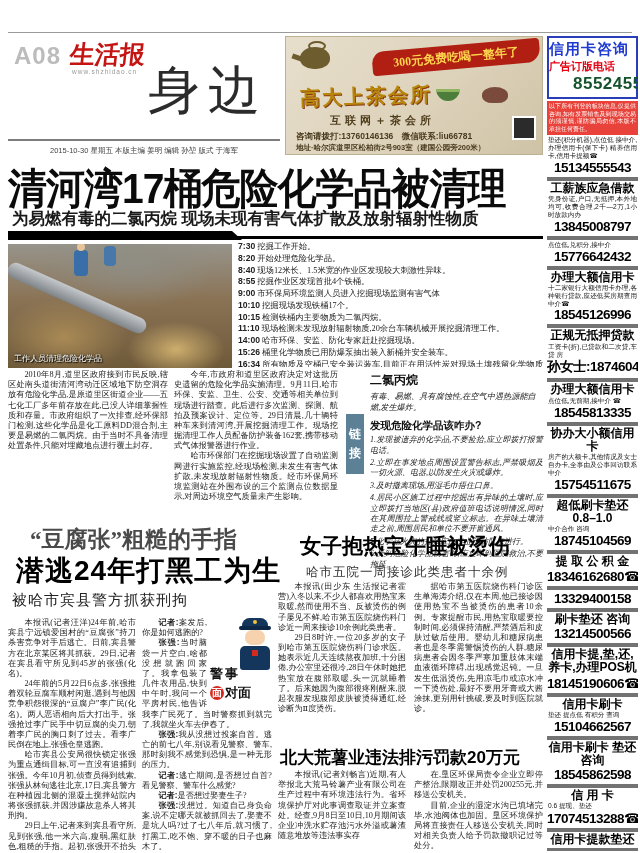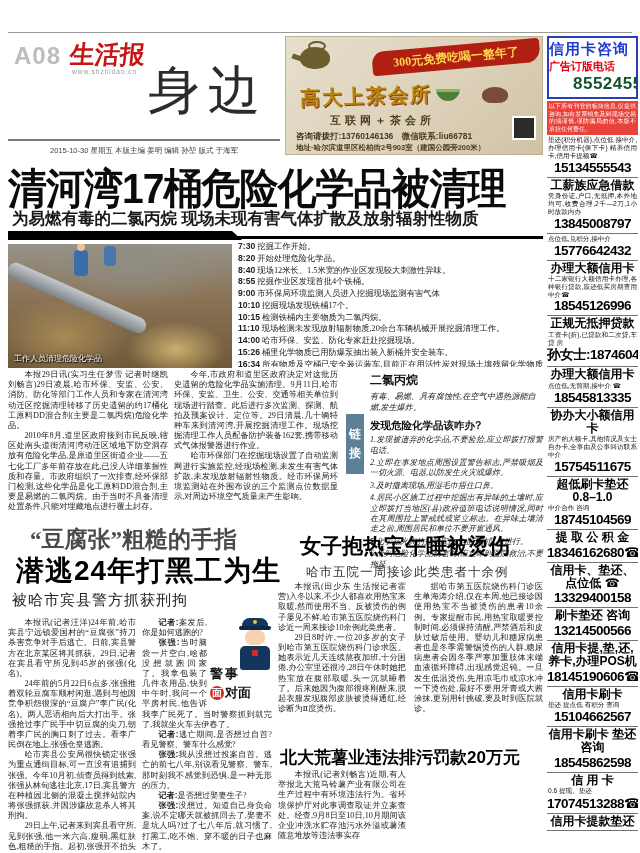--- a/index.html
+++ b/index.html
@@ -120,21 +120,21 @@
   .p-col2 { left:414px; top:770px; width:129px; height:80px; }
 
   
   .sidebar { left:547px; top:36px; width:91px; height:815px; overflow:hidden;
     font-family:"Liberation Sans","DejaVu Sans",sans-serif; }
   .sb-topbox { border:2px solid #2a3db8; text-align:left; padding:2px 0 3px; background:#fff; }
   .sb-top1 { font-size:15px; font-weight:900; color:#1f3bd0; letter-spacing:1px; }
   .sb-top2 { font-size:11px; font-weight:900; color:#e60012; }
   .sb-top3 { font-size:17px; font-weight:700; color:#14532d; letter-spacing:0.5px;padding-left:24px; }
   .sb-disclaimer { margin-top:2px; background:#e8423a; color:#fff; font-size:6px; line-height:1.25; padding:2px; text-align:justify; }
-  .sb-ad { border-bottom:1px solid #737373; text-align:center; padding:1px 0 2px; }
+  .sb-ad { border-bottom:4px solid #737373; text-align:center; padding:1px 0 2px; }
   .sb-ad-title { font-size:12px; font-weight:900; color:#000; line-height:1.1; }
   .sb-ad-title:empty { display:none; }
   .sb-ad-body { font-size:6.6px; color:#111; line-height:1.2; text-align:justify; padding:0 1px; }
   .sb-ad-body:empty { display:none; }
   .sb-ad-phone { font-size:13.5px; font-weight:900; color:#000; letter-spacing:-0.5px; white-space:nowrap; }
 </style>
 </head>
 <body>
 
 <div id="page">
@@ -192,21 +192,20 @@
 
       <p class="tl-item"><span class="tl-time">14:00</span> <span>哈市环保、安监、防化专家赶赴挖掘现场。</span></p>
 
       <p class="tl-item"><span class="tl-time">15:26</span> <span>桶里化学物质已用防爆泵抽出装入新桶并安全装车。</span></p>
 
       <p class="tl-item"><span class="tl-time">16:34</span> <span>所有物质及空桶已安全装运装车,目前正在用活性炭对现场土壤残留化学物质实施吸附处理。此后,全部挖掘工作结束,有关人员开始撤离。</span></p>
     </div>
 
   <div class="abs col m-col1">
 
-  <p class="para">本报29日讯(实习生任梦雪 记者时继凯 刘畅言)29日凌晨,哈市环保、安监、公安、消防、防化等部门工作人员和专家在清河湾动迁区挖掘清理转移了历史遗留的约17桶化工原料DD混合剂(主要是二氯丙烷)危险化学品。</p>
       <p class="para">2010年8月,道里区政府接到市民反映,辖区处南头道街清河湾动迁区域地下防空洞存放有危险化学品,是原道里区街道企业——五七化工厂多年前存放在此,已没人详细掌握性质和存量。市政府组织了一次排查,经环保部门检测,这些化学品是化工原料DD混合剂,主要是易燃的二氯丙烷。由于当时不具备清理处置条件,只能对埋藏地点进行覆土封存。</p>
     </div>
   <div class="abs col m-col2">
 
   <p class="para">今年,市政府和道里区政府决定对这批历史遗留的危险化学品实施清理。9月11日,哈市环保、安监、卫生、公安、交通等相关单位到现场进行踏查。此后进行多次监测、探测、航拍及预案设计、定位等。29日清晨,几十辆特种车来到清河湾,开展挖掘清理工作。现场挖掘清理工作人员配备防护装备162套,携带移动式气体报警器进行作业。</p>
       <p class="para">哈市环保部门在挖掘现场设置了自动监测网进行实施监控,经现场检测,未发生有害气体扩散,未发现放射辐射性物质。经市环保局环境监测站在外围布设的三个监测点位数据显示,对周边环境空气质量未产生影响。</p>
     </div>
 
   <div class="abs link-tab">
     <span>链</span>
@@ -252,22 +251,22 @@
         <div class="badge-row">
           <span class="badge-face">面</span>
           <span class="badge-rest">对面</span>
         </div>
       </div>
     </div>
     <div>
 
     <p class="qa-para"><span class="qa-lead">记者:</span><span>案发后,你是如何逃跑的?</span></p>
         <p class="qa-para"><span class="qa-lead">张强:</span><span>当时脑袋一片空白,啥都没想就跑回家了。我拿包装了几件衣用品,快到中午时,我问一个平房村民,他告诉我李广民死了。当时警察抓到就完了,我就坐火车去伊春了。</span></p>
+        <p class="qa-para"><span class="qa-lead">张强:</span><span>我从没想过投案自首。逃亡的前七八年,别说看见警察、警车,那时刻我不感觉到恐惧,是一种无形的压力。</span></p>
         <p class="qa-para"><span class="qa-lead">记者:</span><span>逃亡期间,是否想过自首?看见警察、警车什么感觉?</span></p>
-        <p class="qa-para"><span class="qa-lead">张强:</span><span>我从没想过投案自首。逃亡的前七八年,别说看见警察、警车,那时刻我不感觉到恐惧,是一种无形的压力。</span></p>
         <p class="qa-para"><span class="qa-lead">记者:</span><span>是否想过娶妻生子?</span></p>
         <p class="qa-para"><span class="qa-lead">张强:</span><span>没想过。知道自己身负命案,说不定哪天就被抓回去了,娶妻不是坑人吗?过了七八年后,就习惯了,打黑工,吃不饱、穿不暖的日子也麻木了。</span></p>
       </div>
   </div>
 
   <div class="abs hot-h1">女子抱热宝午睡被烫伤</div>
   <div class="abs hot-sub">哈市五院一周接诊此类患者十余例</div>
   <div class="abs col h-col1">
 
   <p class="para">本报讯(田少东 生活报记者霍营)入冬以来,不少人都喜欢用热宝来取暖,然而使用不当、反被烫伤的例子屡见不鲜,哈市第五医院烧伤科门诊近一周来接诊10余例此类患者。</p>
@@ -275,20 +274,25 @@
     </div>
   <div class="abs col h-col2">
 
   <p class="para">据哈市第五医院烧伤科门诊医生单海涛介绍,仅在本周,他已接诊因使用热宝不当被烫伤的患者10余例。专家提醒市民,用热宝取暖要控制时间,必须保持清醒,严禁酒后和皮肤过敏后使用。婴幼儿和糖尿病患者也是冬季需警惕烫伤的人群,糖尿病患者会因冬季严寒加重肢体末端血液循环障碍,出现感觉迟钝。一旦发生低温烫伤,先用凉毛巾或凉水冲一下烫伤处,最好不要用牙膏或大酱涂抹,更别用针挑破,要及时到医院就诊。</p>
     </div>
 
   <div class="abs pot-h1">北大荒薯业违法排污罚款20万元</div>
   <div class="abs col p-col1">
 
   <p class="para">本报讯(记者刘畅言)近期,有人举报北大荒马铃薯产业有限公司在生产过程中有环境违法行为。省环境保护厅对此事调查取证并立案查处。经查,9月8日至10日,10月期间该企业冲洗水贮存池污水外溢或薯渣随意堆放等违法事实存</p>
+    </div>
+  <div class="abs col p-col2">
+
+  <p class="para">在,垦区环保局责令企业立即停产整治,限期改正并处罚200255元,并移送公安机关。</p>
+      <p class="para">目前,企业的湿淀水沟已填堵完毕,水池阀体也加固。垦区环境保护局将直接责任人移送公安机关,同时对相关负责人给予罚款撤职记过等处分。</p>
     </div>
 
   <div class="abs sidebar">
     <div class="sb-topbox">
       <div class="sb-top1">信用卡咨询</div>
       <div class="sb-top2">广告订版电话</div>
       <div class="sb-top3">85524555</div>
     </div>
     <div class="sb-disclaimer">以下所有刊登的板块信息,仅提供咨询,如有发票销售及到现场交易的须谨慎,谨防骗局勿信,本版不承担任何责任。</div>
     <div>
@@ -340,21 +344,20 @@
           <div class="sb-ad-phone">18745104569</div>
         </div>
 
         <div class="sb-ad">
           <div class="sb-ad-title">提 取 公 积 金</div>
 
           <div class="sb-ad-phone">18346162680☎</div>
         </div>
 
         <div class="sb-ad">
-          <div class="sb-ad-title">信用卡、垫还、点位低 ☎</div>
 
           <div class="sb-ad-phone">13329400158</div>
         </div>
 
         <div class="sb-ad">
           <div class="sb-ad-title">刷卡垫还 咨询</div>
 
           <div class="sb-ad-phone">13214500566</div>
         </div>
 

